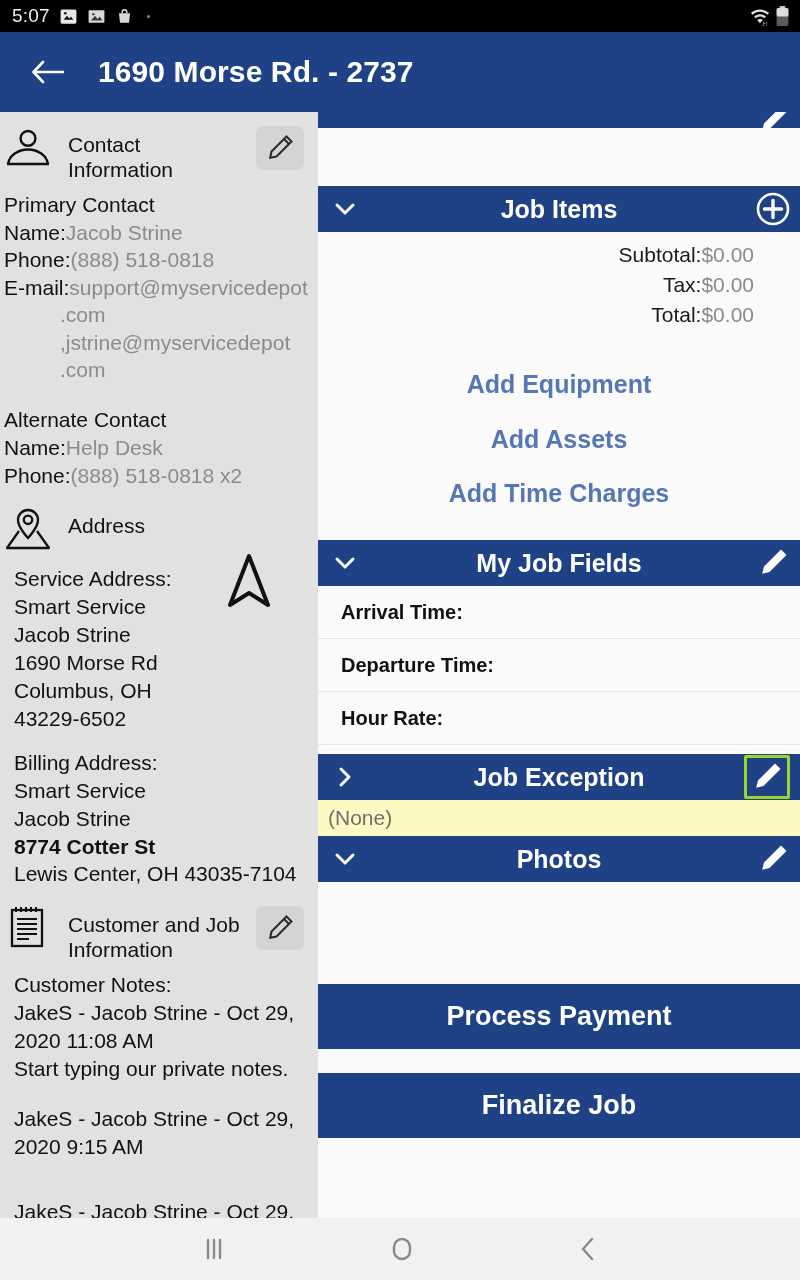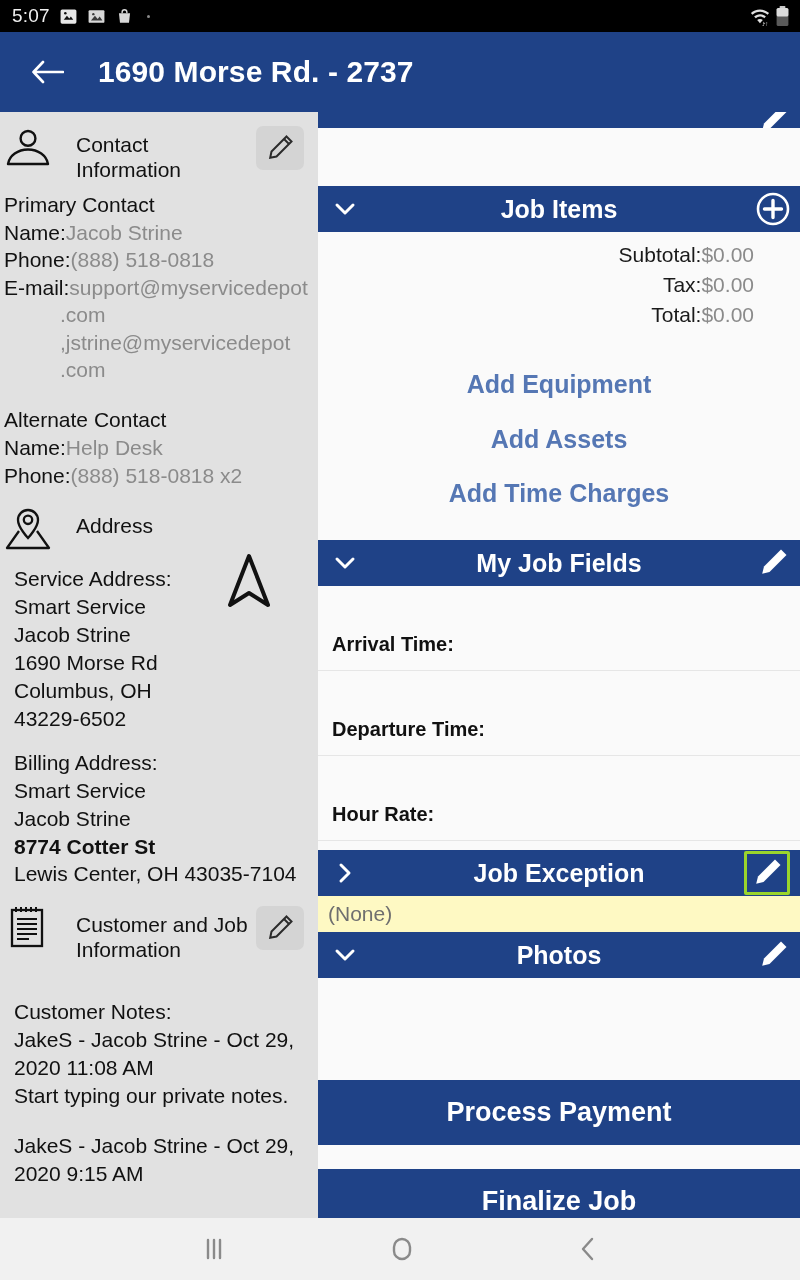--- a/index.html
+++ b/index.html
@@ -35,21 +35,21 @@
 
   
   .content { position:absolute; top:112px; left:0; right:0; bottom:62px; display:flex; }
 
   
   .left-pane {
     width:318px; background:#e1e1e1; position:relative;
     overflow:hidden; padding:0 0 0 0;
   }
   .lp-inner { padding:12px 8px 0 4px; }
-  .sec-head { display:flex; align-items:flex-start; gap:24px; position:relative; min-height:52px; }
+  .sec-head { display:flex; align-items:flex-start; gap:16px; position:relative; min-height:52px; }
   .sec-head .sh-icon { flex:none; width:48px; height:48px; }
   .sec-head .sh-title {
     font-size:21px; color:#111; line-height:1.18; padding-top:9px; max-width:180px;
   }
   .edit-chip {
     position:absolute; right:6px; top:2px;
     width:48px; height:44px; background:#d4d4d4; border-radius:7px;
     display:flex; align-items:center; justify-content:center;
   }
   .edit-chip svg { width:30px; height:30px; }
@@ -94,21 +94,21 @@
   .tval { color:#8b8b8b; }
 
   .links { padding:22px 0 20px 0; text-align:center; }
   .link-item {
     font-size:25px; font-weight:bold; color:#5577b4;
     padding:14px 0; line-height:1.05;
   }
 
   .field-row {
     height:53px; display:flex; align-items:center;
-    padding-left:14px; border-bottom:1px solid #e6e6e6; background:#fafafa;margin-top:32px;
+    padding-left:23px; border-bottom:1px solid #e6e6e6; background:#fafafa;
   }
   .field-label { font-size:20px; font-weight:bold; color:#111; }
 
   .none-row { padding:6px 0 6px 10px; background:#fef9c3; }
   .none-text { font-size:21px; color:#6f6f6f; }
 
   .photos-body { height:80px; background:#fafafa; }
 
   .big-btn {
     background:#1f4287; height:65px; display:flex; align-items:center;
@@ -255,21 +255,21 @@
           <div class="sh-title">Customer and Job Information</div>
           <div class="edit-chip">
             <svg viewBox="0 0 30 30">
               <path d="M21.5 3.5l5 5-15 15-6.3 1.3L6.5 18.5z" fill="none" stroke="#2b2b2b" stroke-width="2"></path>
               <path d="M19 6l5 5" fill="none" stroke="#2b2b2b" stroke-width="2"></path>
             </svg>
           </div>
         </div>
 
         <div class="spacer-8"></div>
-        <div class="notes-line" style="padding-left:10px;margin-top:27px;">Customer Notes:</div>
+        <div class="notes-line" style="padding-left:10px;">Customer Notes:</div>
         <div class="notes-line" style="padding-left:10px;"> JakeS - Jacob Strine - Oct 29,</div>
         <div class="notes-line" style="padding-left:10px;">2020 11:08 AM</div>
         <div class="notes-line" style="padding-left:10px;">Start typing our private notes.</div>
         <div class="spacer-22"></div>
         <div class="notes-line" style="padding-left:10px;">JakeS - Jacob Strine - Oct 29,</div>
         <div class="notes-line" style="padding-left:10px;">2020 9:15 AM</div>
         <div style="height:38px;"></div>
         <div class="notes-line" style="padding-left:10px;">JakeS - Jacob Strine - Oct 29,</div>
 
       </div>

